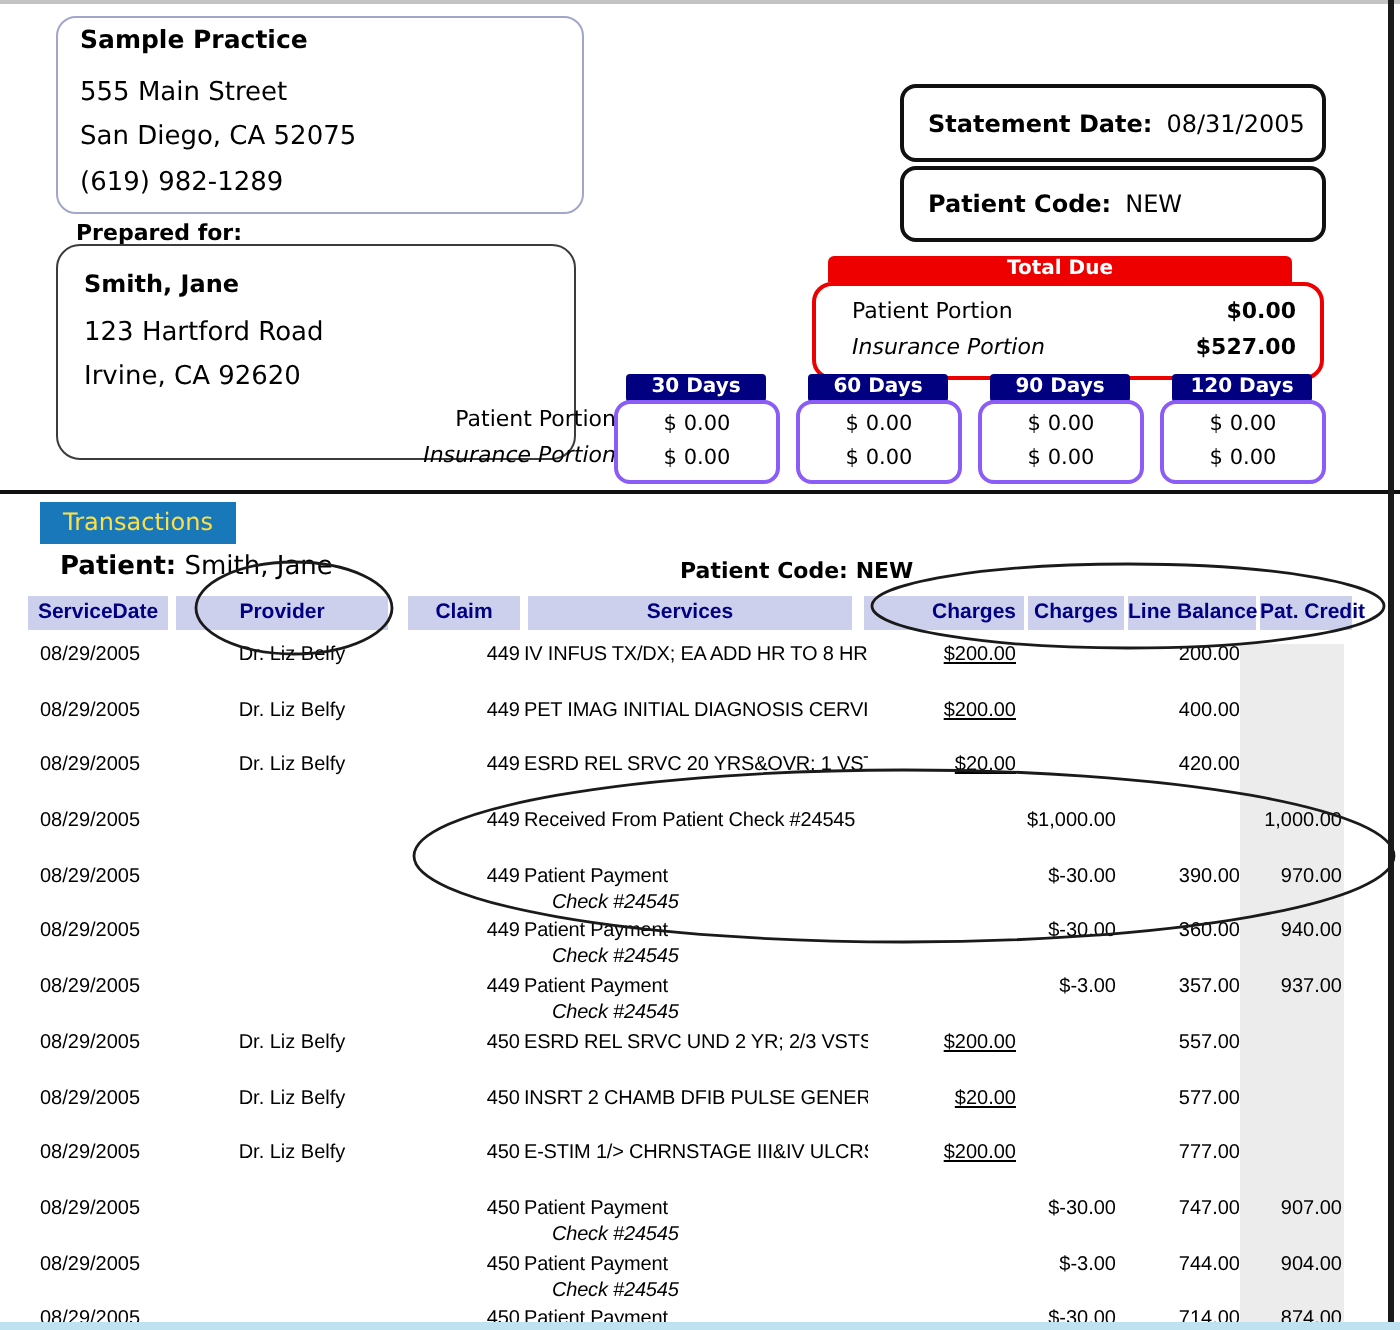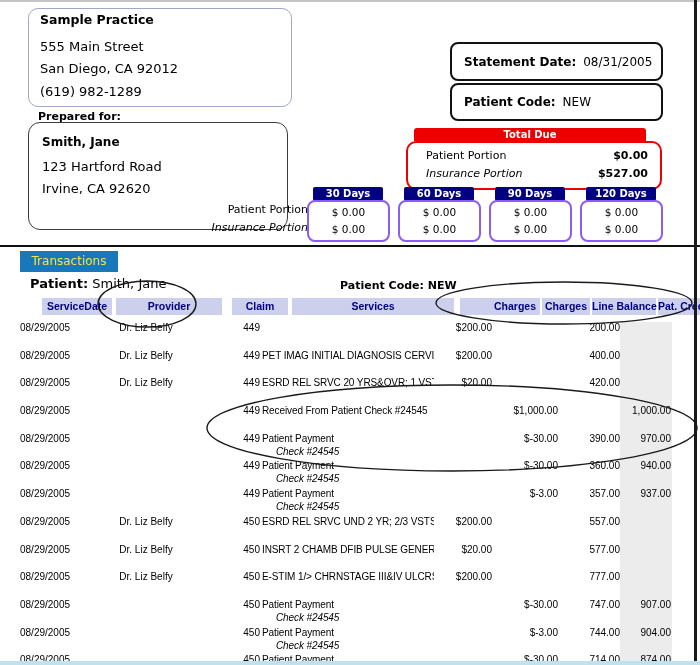--- a/index.html
+++ b/index.html
@@ -39,55 +39,55 @@
   .sep-line{left:0;top:245px;width:700px;height:2px;background:#111;}
   
   .tab{left:20px;top:251px;width:98px;height:21px;background:#1878ba;color:#fde047;font-size:12px;
        font-weight:normal;text-align:center;line-height:21px;}
   .patient-line{left:20px;top:276px;font-size:13px;}
   .patient-line .pl{font-weight:bold;margin-left:10px;}
   .pcode-line{left:340px;top:279px;font-size:11px;font-weight:bold;}
   
   .tbl{font-family:"Liberation Sans",sans-serif;}
   .th{position:absolute;top:298px;height:17px;background:#ccd0ec;color:#000080;font-weight:bold;
-      font-size:10.5px;line-height:17px;text-align:center;font-family:"Liberation Sans",sans-serif;white-space:nowrap;margin-left:28px;}
+      font-size:10.5px;line-height:17px;text-align:center;font-family:"Liberation Sans",sans-serif;white-space:nowrap;}
   .th-date{left:14px;width:70px;}
   .th-provider{left:88px;width:106px;}
   .th-claim{left:204px;width:56px;}
   .th-services{left:264px;width:162px;}
   .th-charges{left:432px;width:80px;text-align:right;padding-right:4px;box-sizing:border-box;}
   .th-credits{left:514px;width:48px;}
   .th-balance{left:564px;width:64px;}
   .th-patcredit{left:630px;width:46px;}
   .patband{left:620px;top:322px;width:52px;height:339px;background:#ececec;}
   .rows{position:absolute;left:0;top:318px;width:700px;}
   .trow{position:relative;height:27.7px;}
   .c{position:absolute;top:4px;font-size:10px;font-family:"Liberation Sans",sans-serif;white-space:nowrap;}
   .c-date{left:20px;}
   .c-provider{left:90px;width:112px;text-align:center;}
   .c-claim{left:205px;width:55px;text-align:right;}
   .c-service{left:262px;width:172px;overflow:hidden;letter-spacing:-0.1px;}
-  .c-charges{left:412px;width:80px;text-align:right;}
+  .c-charges{left:412px;width:96px;text-align:right;text-decoration:underline;}
   .c-credits{left:478px;width:80px;text-align:right;}
   .c-balance{left:540px;width:80px;text-align:right;}
   .c-patcredit{left:591px;width:80px;text-align:right;}
   .note{display:block;font-style:italic;margin:2px 0 0 14px;}
   .ann{position:absolute;left:0;top:0;pointer-events:none;}
 </style>
 </head>
 <body>
 
 <div class="page">
 
   <div class="abs top-edge"></div>
 
   <div class="abs practice-box"></div>
   <div class="abs practice-name">Sample Practice</div>
   <div class="abs addr" style="left:40px;top:39px;">555 Main Street</div>
-  <div class="abs addr" style="left:40px;top:61px;">San Diego, CA 92012</div>
+  <div class="abs addr" style="left:40px;top:61px;">San Diego, CA 52075</div>
   <div class="abs addr" style="left:40px;top:84px;">(619) 982-1289</div>
 
   <div class="abs prepared-label">Prepared for:</div>
   <div class="abs patient-box"></div>
   <div class="abs" style="left:42px;top:135px;font-size:12px;font-weight:bold;">Smith, Jane</div>
   <div class="abs addr" style="left:42px;top:159px;">123 Hartford Road</div>
   <div class="abs addr" style="left:42px;top:181px;">Irvine, CA 92620</div>
 
   <div class="abs stmt-box">
     <span class="blabel">Statement Date:</span>
@@ -161,20 +161,21 @@
 
   <div class="rows tbl">
       <div class="trow">
         <div class="c c-date">08/29/2005</div>
         <div class="c c-provider">Dr. Liz Belfy</div>
         <div class="c c-claim">449</div>
         <div class="c c-charges">$200.00</div>
         <div class="c c-credits"></div>
         <div class="c c-balance">200.00</div>
         <div class="c c-patcredit"></div>
+        <div class="c c-service"><span>IV INFUS TX/DX; EA ADD HR TO 8 HR</span></div>
       </div>
       <div class="trow">
         <div class="c c-date">08/29/2005</div>
         <div class="c c-provider">Dr. Liz Belfy</div>
         <div class="c c-claim">449</div>
         <div class="c c-charges">$200.00</div>
         <div class="c c-credits"></div>
         <div class="c c-balance">400.00</div>
         <div class="c c-patcredit"></div>
         <div class="c c-service"><span>PET IMAG INITIAL DIAGNOSIS CERVICA</span></div>

